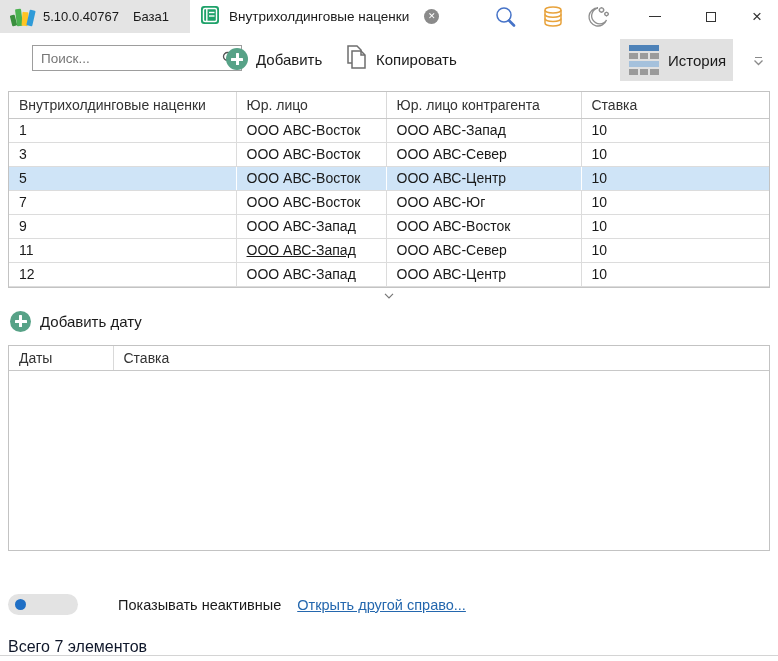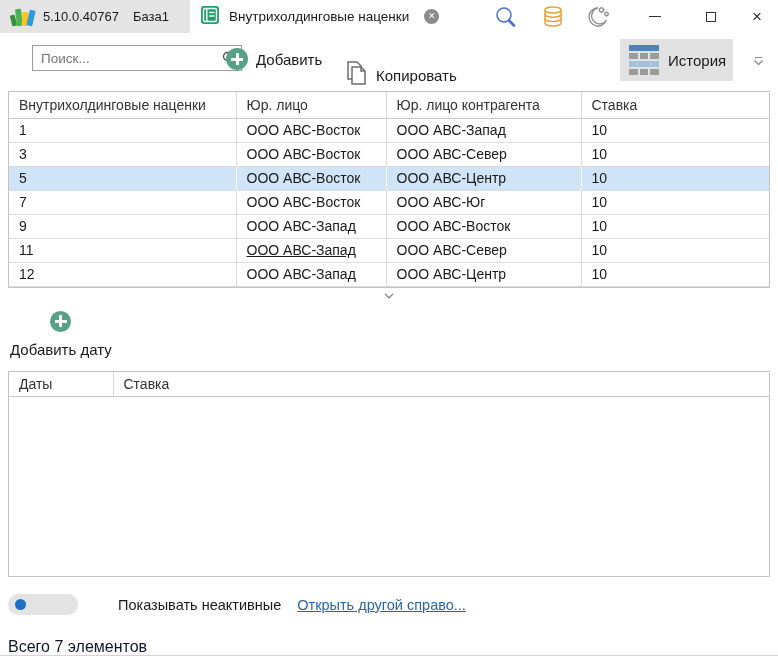--- a/index.html
+++ b/index.html
@@ -61,21 +61,21 @@
   .plus-circle {
     width: 22px; height: 22px; border-radius: 50%; background: #57a287;
     display: flex; align-items: center; justify-content: center;
   }
   .plus-circle:before { content: ""; position: absolute; }
   .plus-circle .ph { width: 12px; height: 3px; background: #fff; position: absolute; border-radius: 0.5px; }
   .plus-circle .pv { width: 3px; height: 12px; background: #fff; position: absolute; border-radius: 0.5px; }
   .plus-circle { position: relative; }
 
   .btn-add { left: 226px; }
-  .btn-copy { left: 344px; margin-top: 16px; }
+  .btn-copy { left: 344px; }
   .btn-edit { left: 476px; }
   .edit-glyph { position: relative; width: 30px; height: 26px; }
   .edit-ab { position: absolute; left: 0; top: 0; font-size: 12px; font-weight: bold; color: #3f3f3f; letter-spacing: 0.5px; }
   .edit-glyph svg { position: absolute; left: 10px; top: 8px; }
 
   .btn-history {
     left: 620px; top: 6px; height: 42px; width: 113px; background: #e1e1e1;
     display: flex; align-items: center; gap: 9px; padding-left: 9px; cursor: pointer;
   }
   .hist-icon { width: 30px; display: flex; flex-direction: column; gap: 2px; }
@@ -105,21 +105,21 @@
     border-right: 1px solid #dcdcdc; border-bottom: 1px solid #dcdcdc;
     white-space: nowrap; overflow: hidden; cursor: default;
   }
   .main-table td { height: 24px; }
   th:last-child, td:last-child { border-right: none; }
   tr.selected td { background: #cfe4f7; border-right-color: transparent; }
   td.underlined { text-decoration: underline; }
 
   .splitter { height: 16px; display: flex; align-items: center; justify-content: center; cursor: row-resize; }
 
-  .add-date { display: flex; align-items: center; gap: 9px; margin: 7px 0 13px 10px; cursor: pointer; width: max-content; flex-direction: column; }
+  .add-date { display: flex; align-items: center; gap: 9px; margin: 7px 0 13px 10px; cursor: pointer; width: max-content; }
   .add-date .tbtn-label { font-size: 15px; }
 
   .dates-wrap { height: 206px; overflow: hidden; }
   .dates-table th { height: 25px; }
   .dates-table td { height: 25px; }
 
   
   .footer-row { position: absolute; left: 8px; top: 594px; display: flex; align-items: center; gap: 12px; }
   .toggle { position: relative; width: 70px; height: 21px; border-radius: 11px; background: #e3e3e3; cursor: pointer; }
   .toggle .knob { position: absolute; left: 7px; top: 5px; width: 11px; height: 11px; border-radius: 50%; background: #1f6fc5; }

